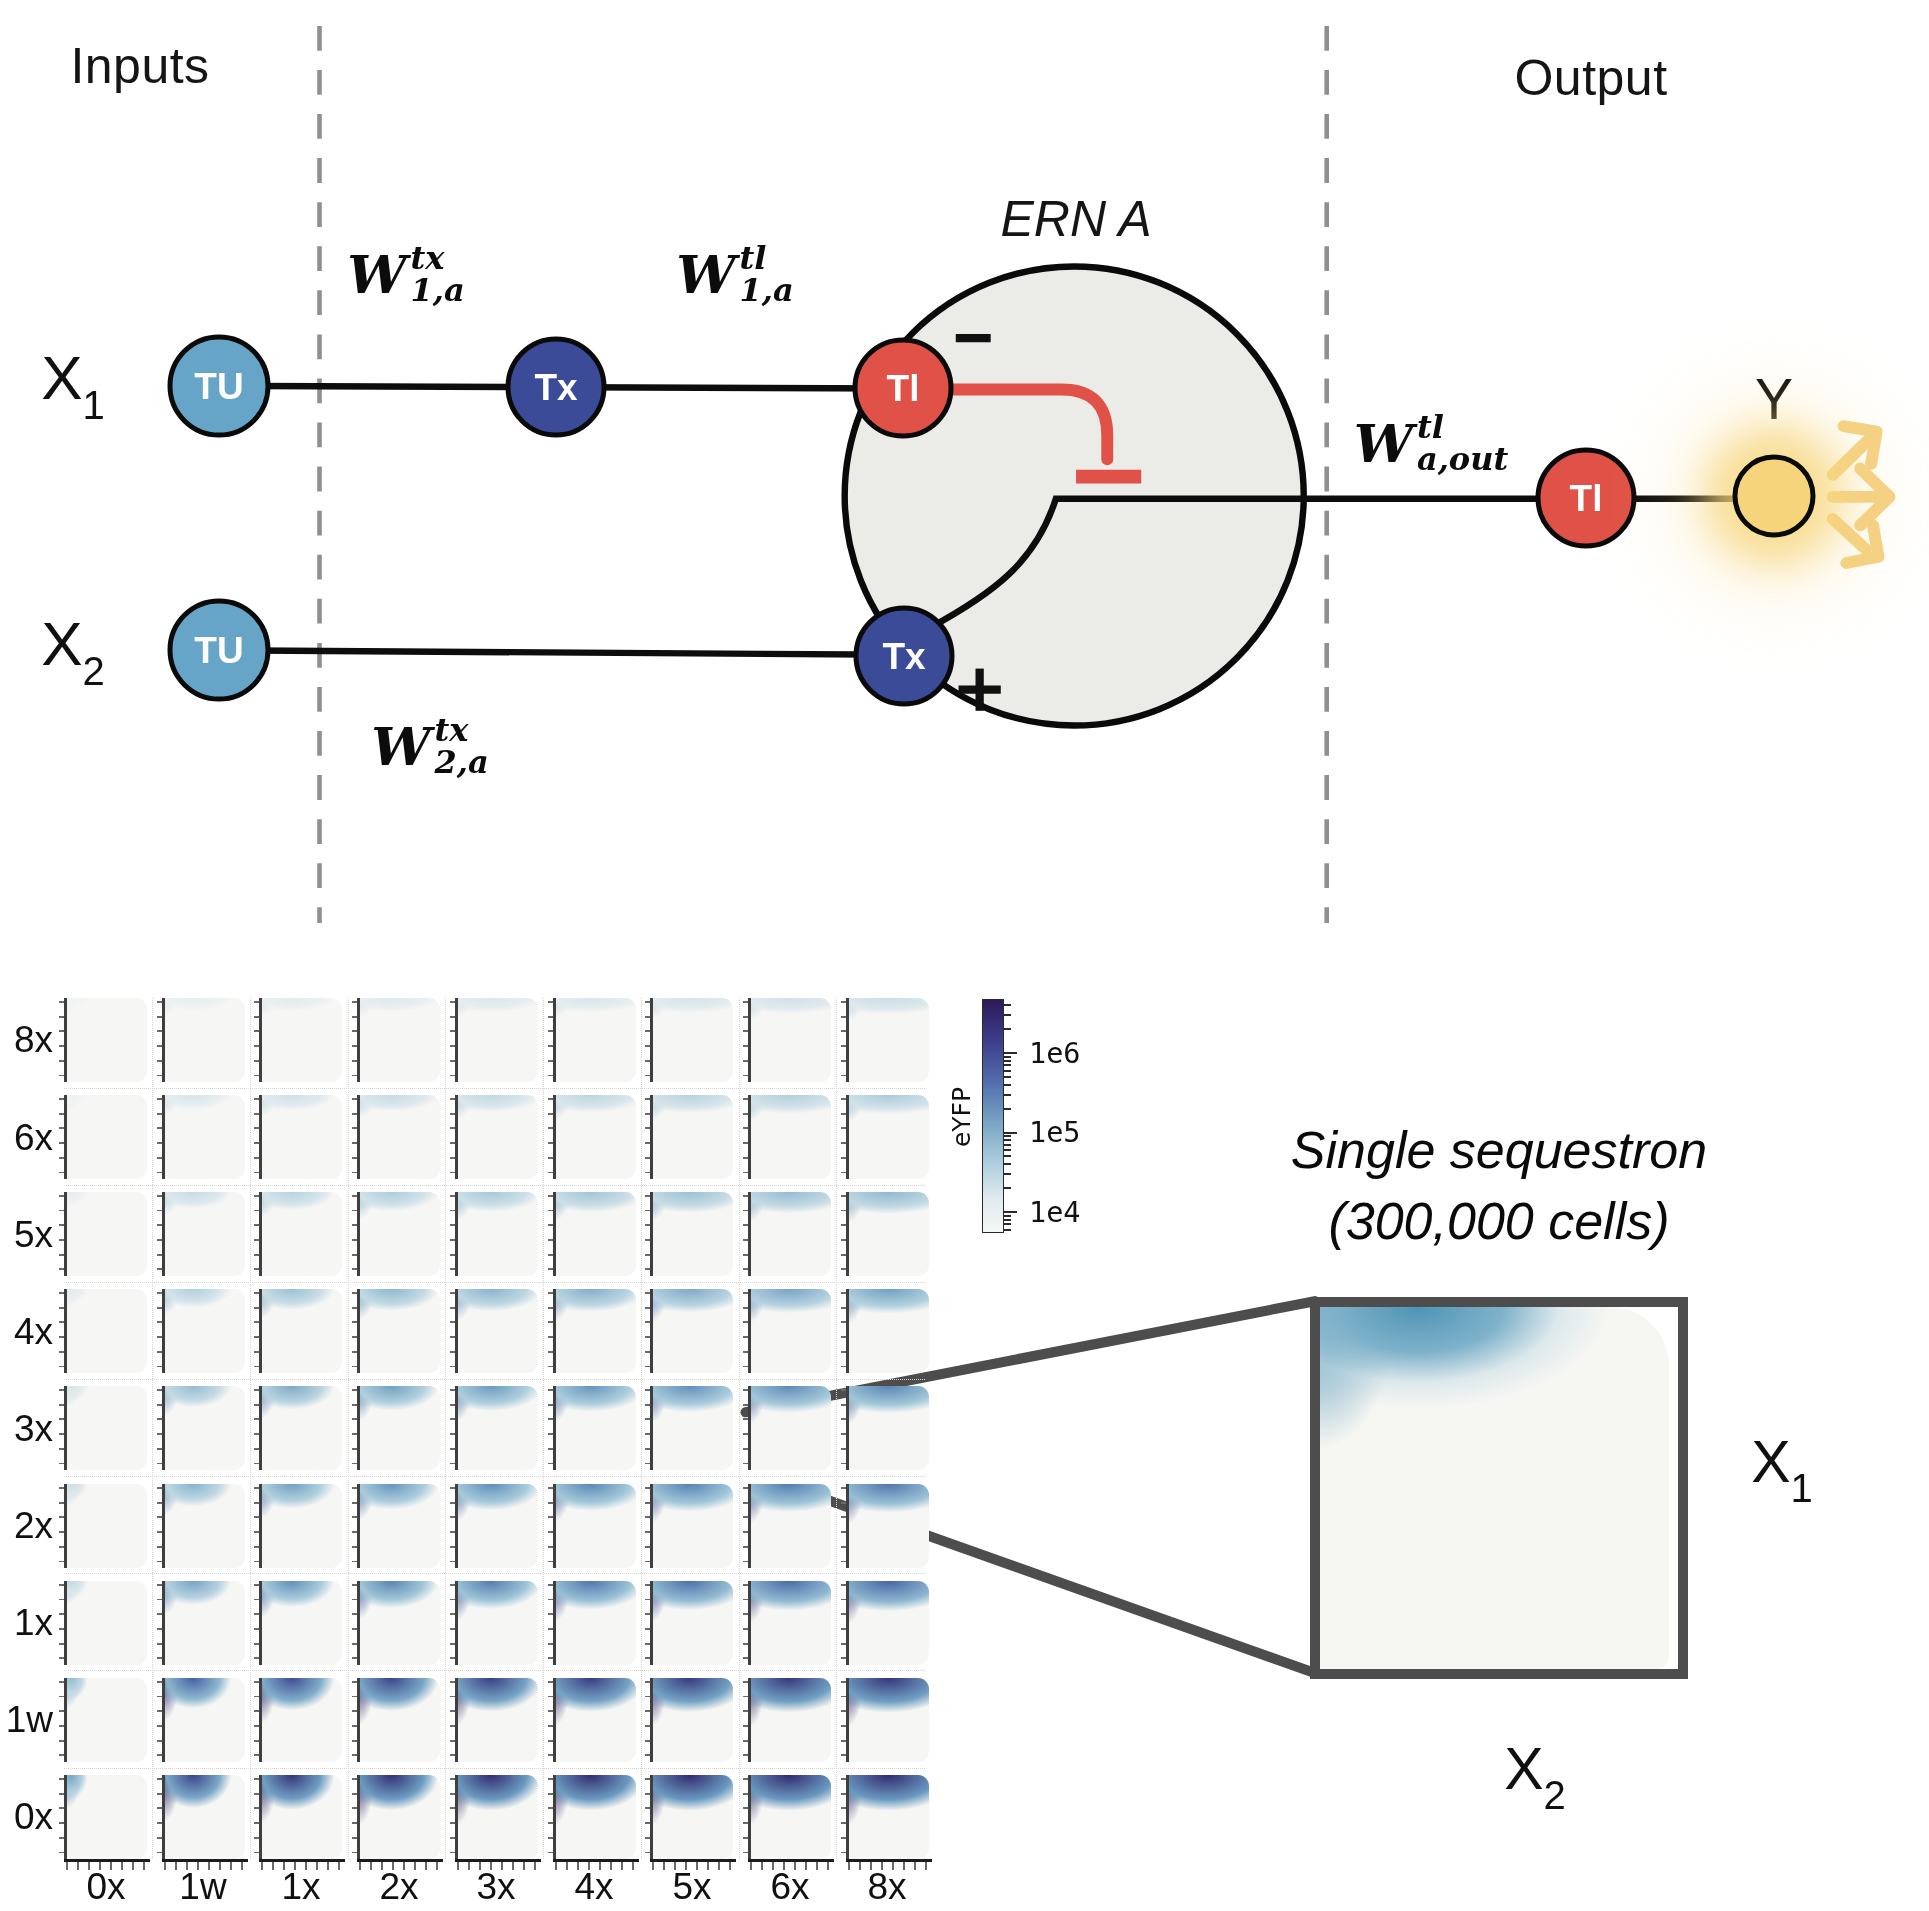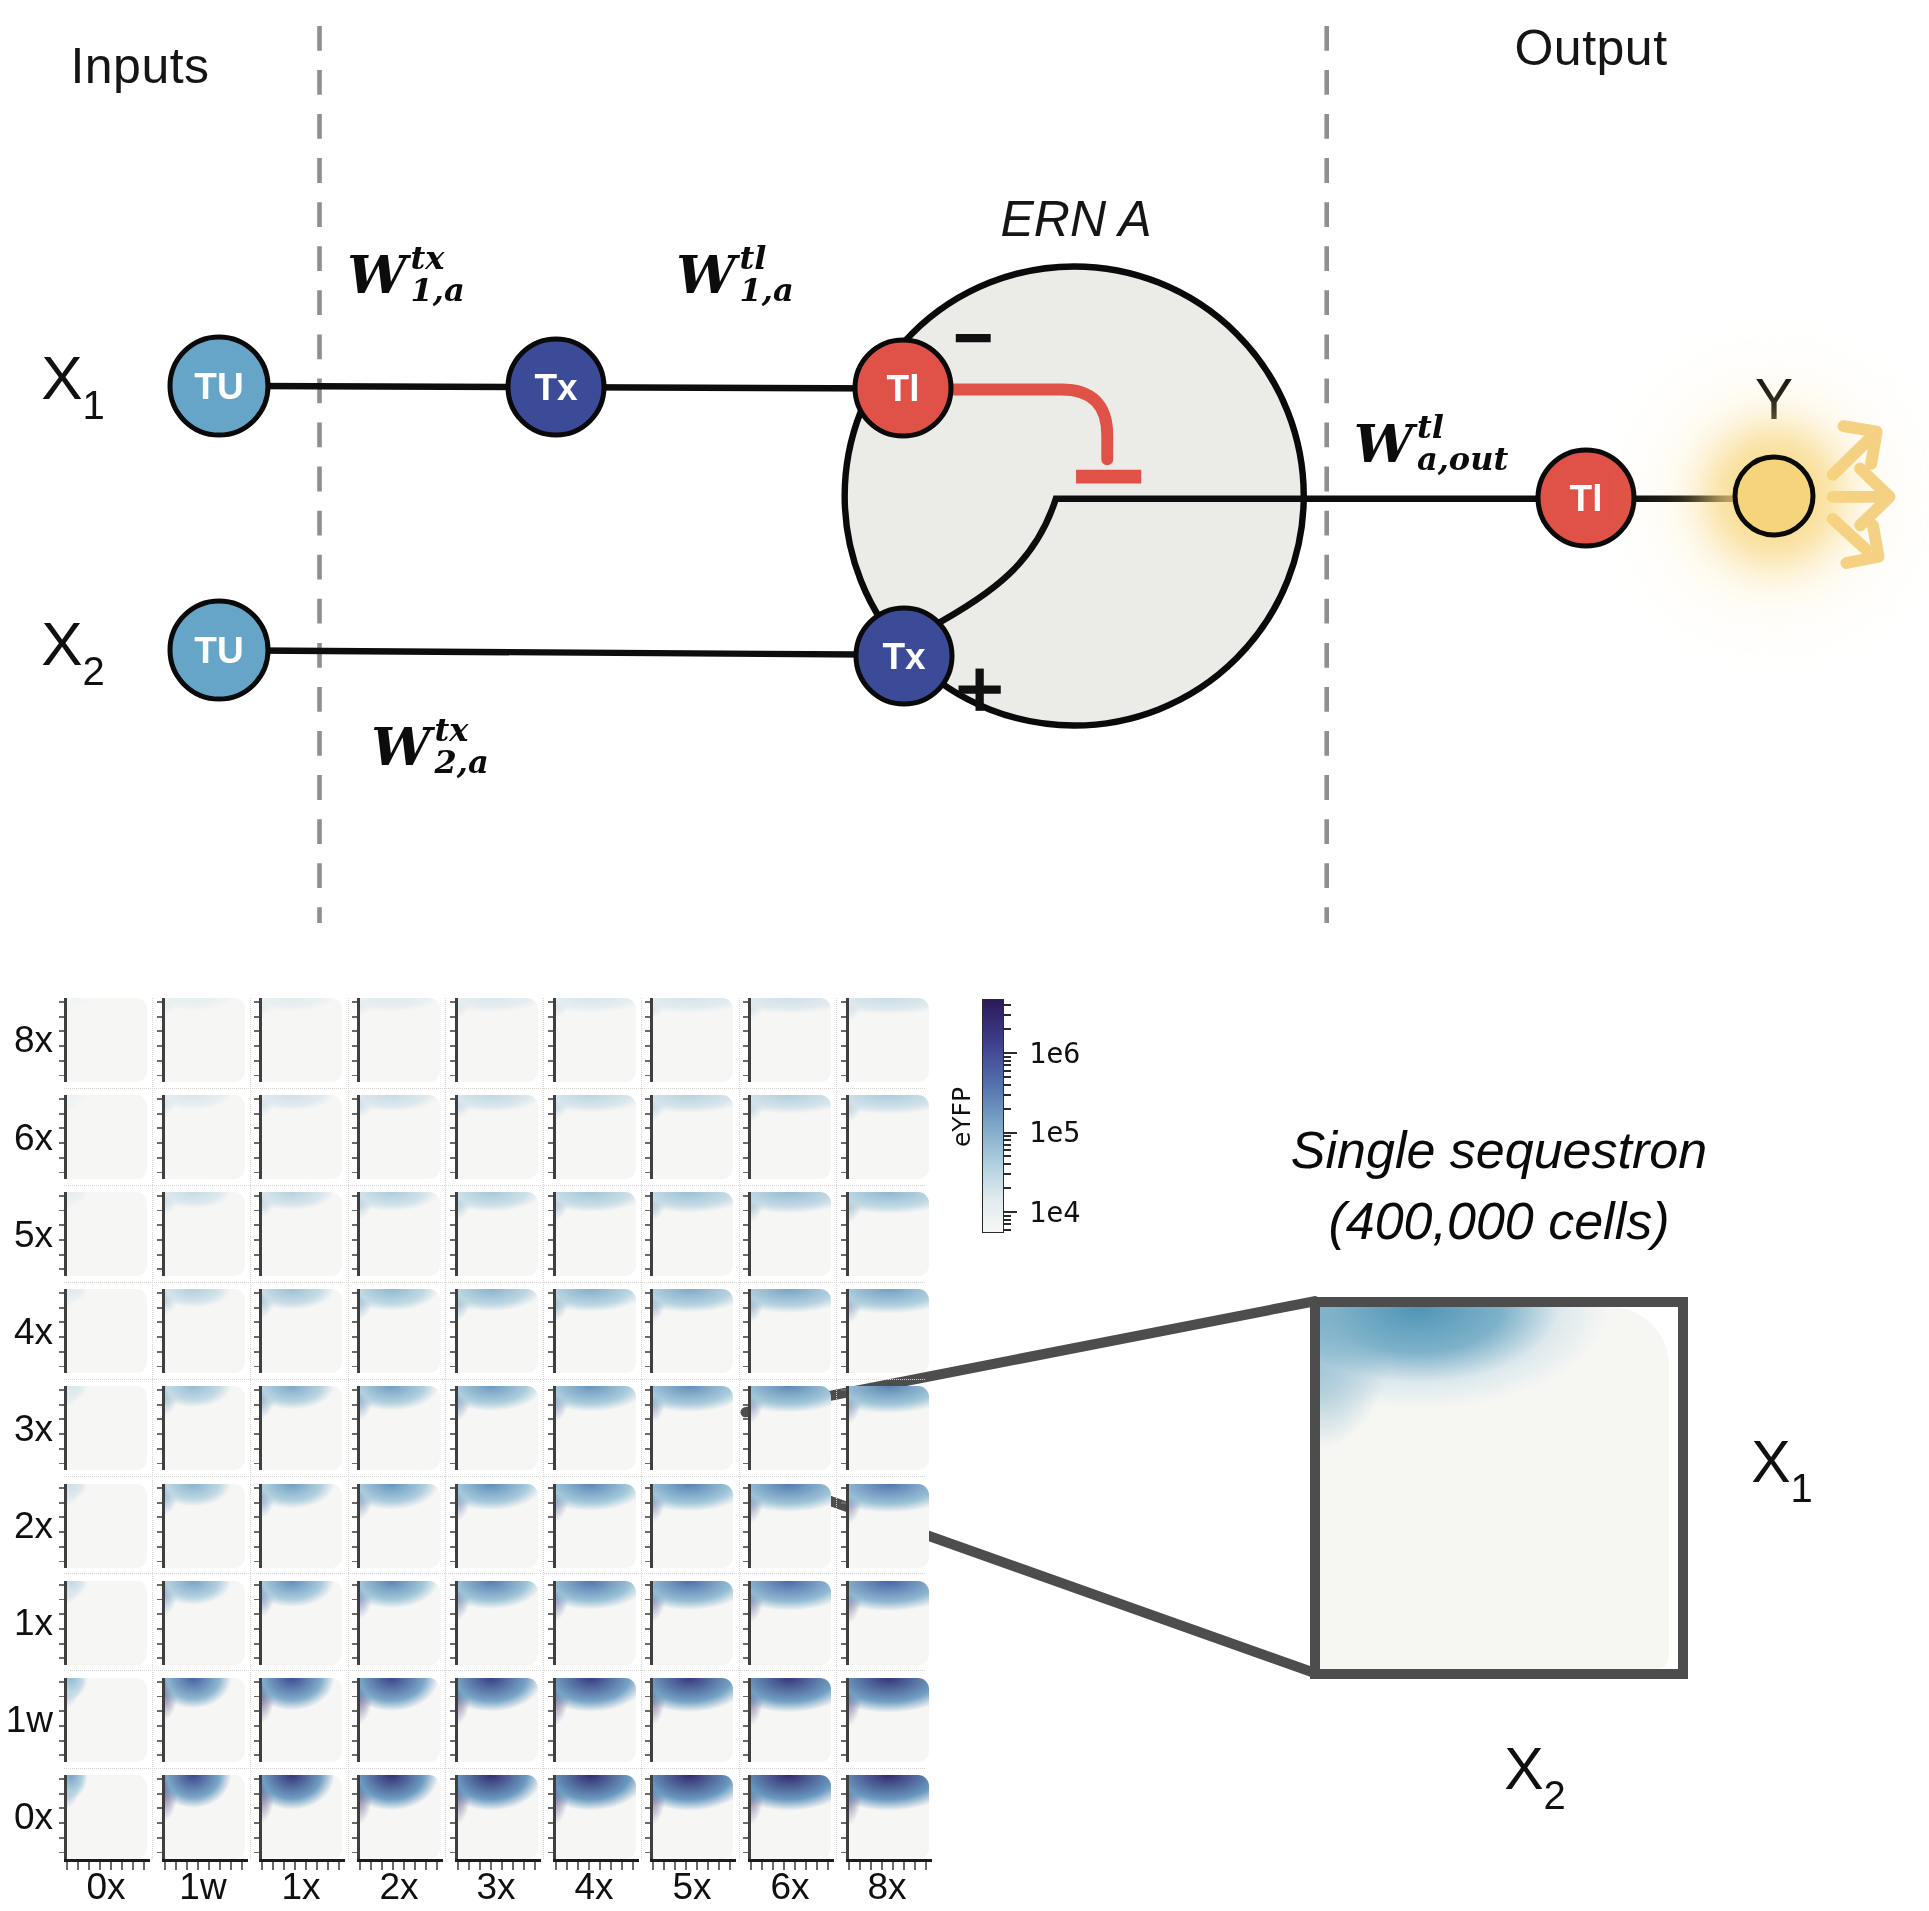--- a/index.html
+++ b/index.html
@@ -108,21 +108,21 @@
       <path d="M 2040 572 L 2046 606 L 2011 613"></path>
     </g>
 
     <g stroke="#4d4d4d" stroke-width="11" stroke-linecap="round">
       <line x1="812" y1="1538" x2="1432" y2="1417"></line>
       <line x1="886" y1="1628" x2="1432" y2="1822"></line>
     </g>
   </svg>
 
   <div class="heading" style="left:140px;top:66px;">Inputs</div>
-  <div class="heading" style="left:1591px;top:48px;">Output</div>
+  <div class="heading" style="left:1591px;top:78px;">Output</div>
 
   <div class="ern-label" style="left:1076px;top:219px;">ERN A</div>
 
   <div class="iolabel" style="left:73px;top:377px;">
     <span>X</span><sub>1</sub>
   </div>
   <div class="iolabel" style="left:73px;top:643px;">
     <span>X</span><sub>2</sub>
   </div>
 
@@ -658,21 +658,21 @@
       <div class="cb-tick" style="left: 1004px; width: 7.3px; top: 1028px;"></div>
       <div class="cb-tick" style="left: 1004px; width: 7.3px; top: 1014px;"></div>
       <div class="cb-tick" style="left: 1004px; width: 7.3px; top: 1004px;"></div>
     </div>
   <div class="cb-ticklab" style="left:1029px;top:1053px;">1e6</div>
   <div class="cb-ticklab" style="left:1029px;top:1132px;">1e5</div>
   <div class="cb-ticklab" style="left:1029px;top:1212px;">1e4</div>
 
   <div class="caption" style="left:1499px;top:1186px;font-style:italic;">
     <div>Single sequestron</div>
-    <div>(400,000 cells)</div>
+    <div>(300,000 cells)</div>
   </div>
 
   <div class="zoom-panel">
     <div class="zoom-body"></div>
   </div>
 
   <div class="iolabel" style="left:1782px;top:1462px;font-size:59px;">
     <span>X</span><sub>1</sub>
   </div>
   <div class="iolabel" style="left:1535px;top:1769px;font-size:59px;">

